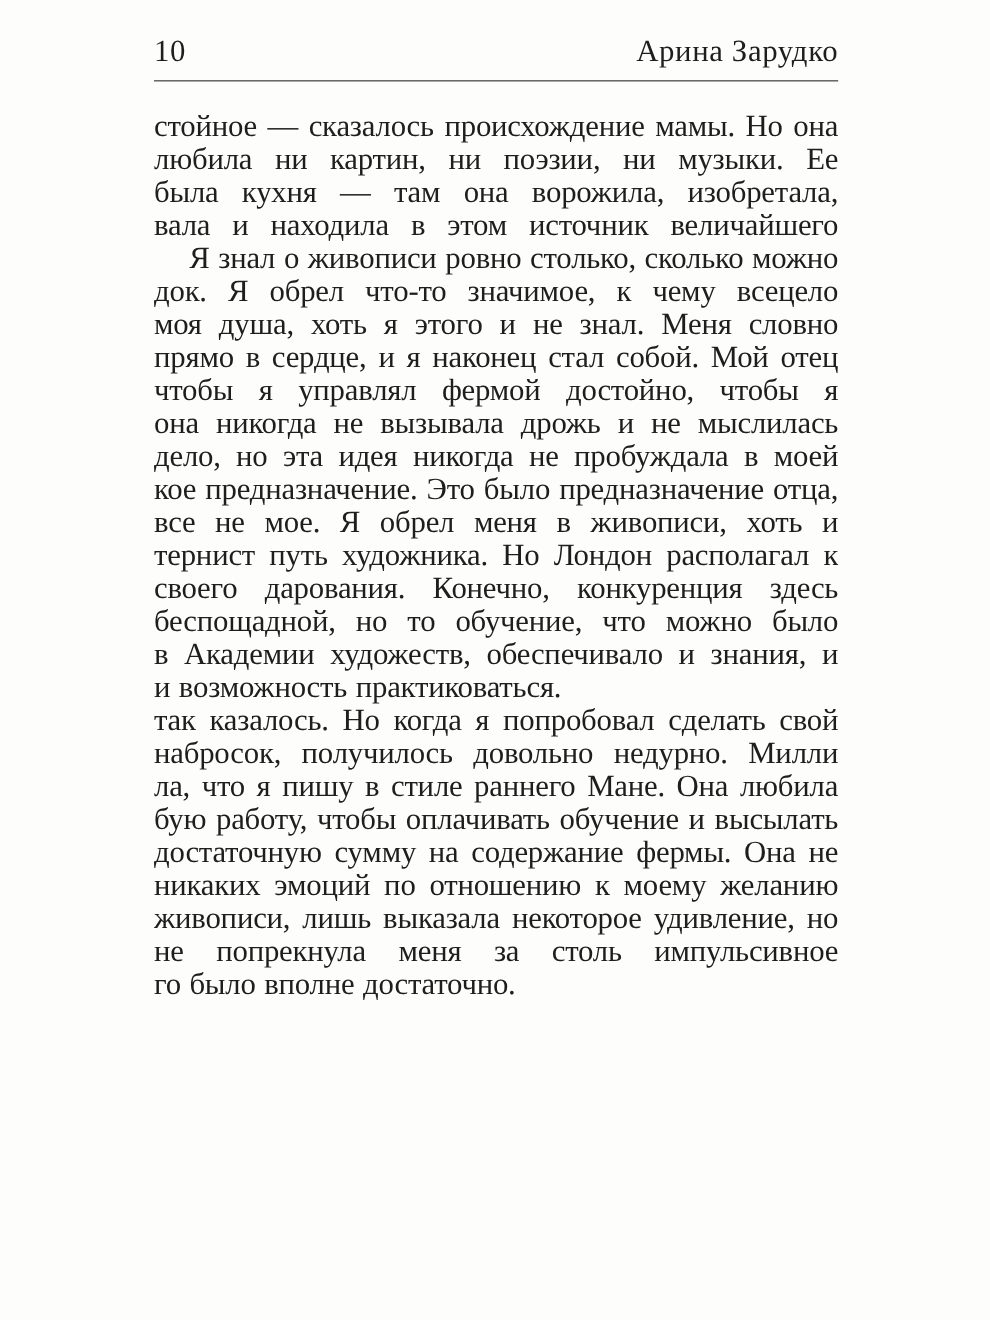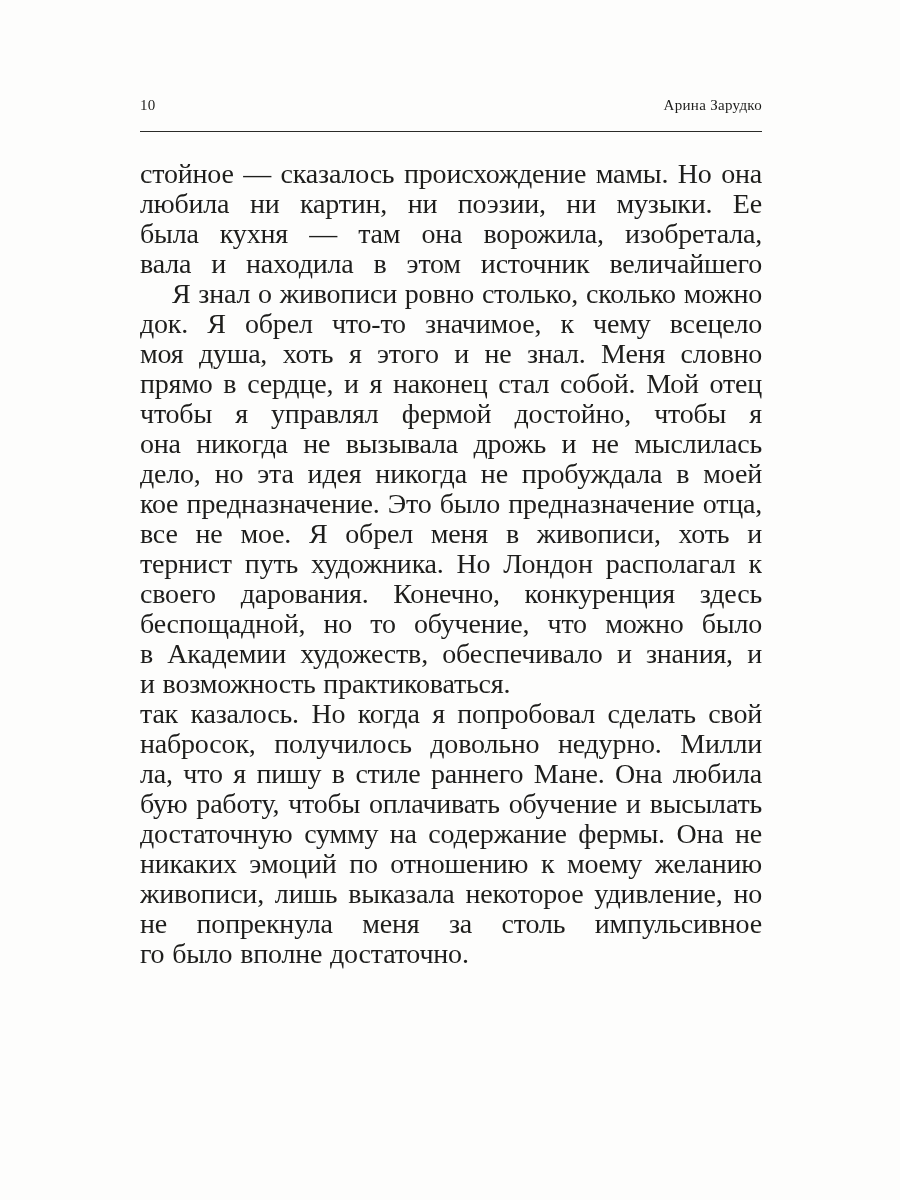--- a/index.html
+++ b/index.html
@@ -17,26 +17,26 @@
   .page {
     width: 900px;
     height: 1200px;
     position: relative;
   }
   .content {
     width: 622px;
     margin-left: 140px;
   }
   .running-header {
-    margin-top: 92px;
+    margin-top: 34px;
     height: 26px;
     display: flex;
     justify-content: space-between;
     align-items: baseline;
-    font-size: 15px;
+    font-size: 28px;
     line-height: 26px;
     letter-spacing: 0.02em;
   }
   .header-rule {
     margin-top: 13px;
     border: none;
     border-top: 1.6px solid var(--rule, #2b2b28);
     width: 622px;
   }
   .body-text {

